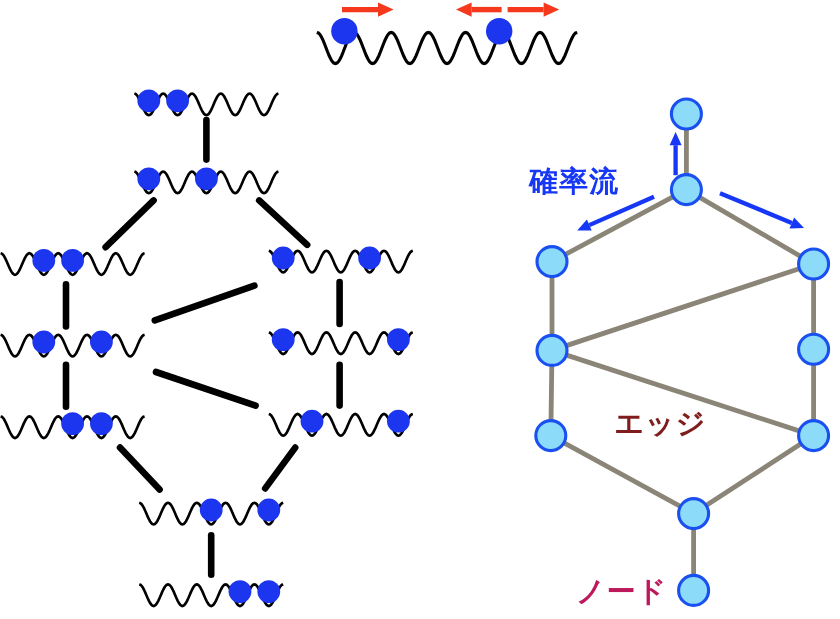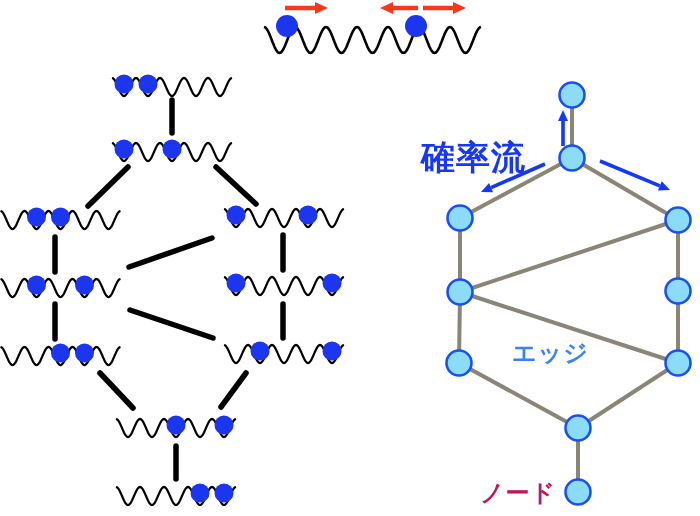--- a/index.html
+++ b/index.html
@@ -1,20 +1,20 @@
 <!DOCTYPE html>
 <html><head>
 <meta charset="utf-8">
 <style>
   html,body{margin:0;padding:0;background:#fff;}
   #stage{position:relative;width:700px;height:516px;background:#fff;overflow:hidden;
          font-family:"Liberation Sans", sans-serif;}
   #fig{position:absolute;left:0;top:0;}
   .lbl{position:absolute;font-weight:bold;white-space:nowrap;letter-spacing:1px;}
-  .lbl-flow{left:421px;top:135px;font-size:34px;text-align:right;}
+  .lbl-flow{left:441px;top:135px;font-size:24px;text-align:right;}
   .lbl-edge{left:512px;top:337px;font-size:24px;}
   .lbl-node{left:480px;top:477px;font-size:24px;}
 </style>
 </head>
 <body>
 
 <div id="stage">
   <svg id="fig" width="700" height="516" viewBox="0 0 700 516">
       <g>
         <line x1="172" y1="100" x2="172" y2="133" stroke="#000000" stroke-width="5.5" stroke-linecap="round"></line>
@@ -122,15 +122,15 @@
         <circle cx="678" cy="220" r="12.5" fill="#8bdbf9" stroke="#1b50f0" stroke-width="2.6"></circle>
         <circle cx="460" cy="292" r="12.5" fill="#8bdbf9" stroke="#1b50f0" stroke-width="2.6"></circle>
         <circle cx="678" cy="291" r="12.5" fill="#8bdbf9" stroke="#1b50f0" stroke-width="2.6"></circle>
         <circle cx="459" cy="363" r="12.5" fill="#8bdbf9" stroke="#1b50f0" stroke-width="2.6"></circle>
         <circle cx="678" cy="363" r="12.5" fill="#8bdbf9" stroke="#1b50f0" stroke-width="2.6"></circle>
         <circle cx="578" cy="428" r="12.5" fill="#8bdbf9" stroke="#1b50f0" stroke-width="2.6"></circle>
         <circle cx="578" cy="492" r="12.5" fill="#8bdbf9" stroke="#1b50f0" stroke-width="2.6"></circle>
       </g>
     </svg>
   <div class="lbl lbl-flow" style="color: rgb(22, 55, 245);">確率流</div>
-  <div class="lbl lbl-edge" style="color: #3b82f6;">エッジ</div>
+  <div class="lbl lbl-edge" style="color: #7f1d1d;">エッジ</div>
   <div class="lbl lbl-node" style="color: #be185d;">ノード</div>
 </div>
 
 </body></html>

